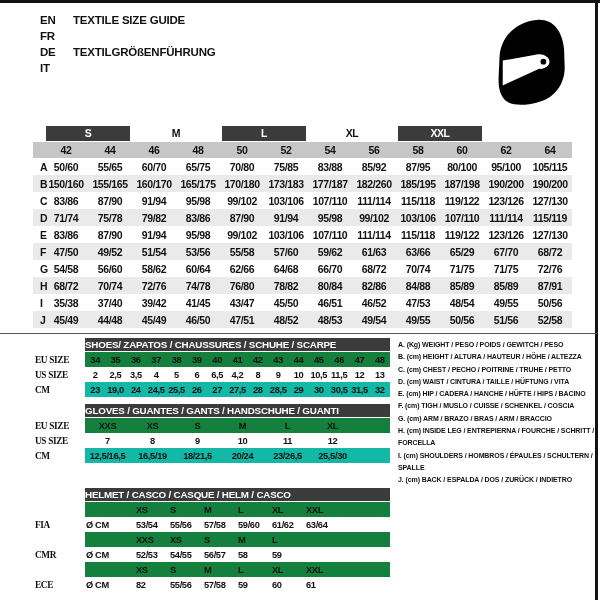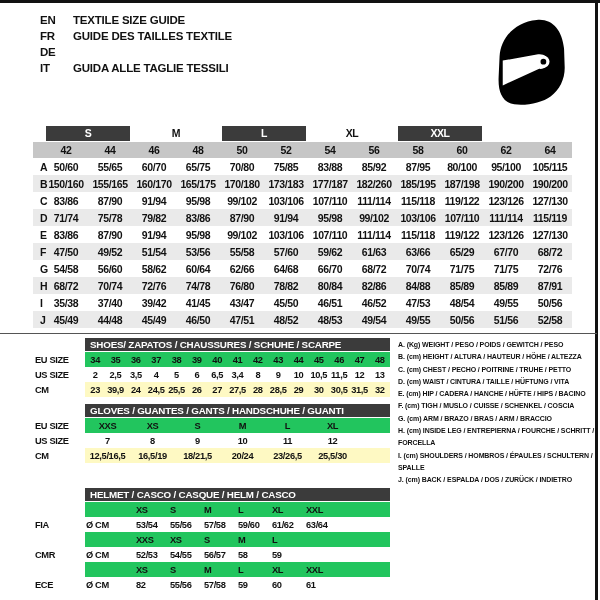--- a/index.html
+++ b/index.html
@@ -38,27 +38,27 @@
   .small { position:absolute; left:33px; }
   .shoes  { top:337px; }
   .gloves { top:403px; }
   .helm   { top:477px;margin-top:10px; }
   .srow { display:grid; height:15px; align-items:center; font-size:9.3px; font-weight:700;
           letter-spacing:-0.35px; width:357px; }
   .shoes  .srow { grid-template-columns:52px repeat(15,1fr); }
   .gloves .srow { grid-template-columns:52px repeat(6,45px) 1fr; }
   .helm   .srow { grid-template-columns:52px 50px repeat(6,34px) 1fr; }
   .title-band { grid-column:2/-1; background:#3b3b3b; color:#fff; display:flex;
-                align-items:center; height:13.5px; padding-left:5px; font-size:9.8px;
+                align-items:center; height:13.5px; font-size:9.8px;
                 letter-spacing:-0.2px; white-space:nowrap; }
   .scell { text-align:center; white-space:nowrap; min-width:0; height:100%;
            display:flex; align-items:center; justify-content:center; }
-  .scell.g1 { background:#22c55e; }
-  .scell.g2 { background:#fef9c3; }
-  .slabel { padding-left:2px; white-space:nowrap; }
+  .scell.g1 { background:#15803d; }
+  .scell.g2 { background:#14b8a6; }
+  .slabel { padding-left:2px; white-space:nowrap;font-family:Liberation Serif, serif; }
   .helm .scell { justify-content:flex-start; padding-left:1px; }
 
   
   .legend { position:absolute; left:398px; top:339px; width:200px; font-size:7px;
             font-weight:700; line-height:12.3px; letter-spacing:-0.1px; }
   .legend-line { }
 </style>
 </head>
 <body>
 
@@ -66,28 +66,27 @@
   <div class="top-rule"></div>
   <div class="right-rule"></div>
 
   <div class="langs" id="langs">
       <div class="lang-row">
         <div class="lang-code">EN</div>
         <div class="lang-name">TEXTILE SIZE GUIDE</div>
       </div>
       <div class="lang-row">
         <div class="lang-code">FR</div>
-        <div class="lang-name">GUIDE DES TAILLES TEXTILE</div>
       </div>
       <div class="lang-row">
         <div class="lang-code">DE</div>
+        <div class="lang-name">TEXTILGRÖßENFÜHRUNG</div>
       </div>
       <div class="lang-row">
         <div class="lang-code">IT</div>
-        <div class="lang-name">GUIDA ALLE TAGLIE TESSILI</div>
       </div>
     </div>
 
   <svg class="helmet-svg" width="76" height="88" viewBox="0 0 78 92" aria-hidden="true">
     <path fill="#000" d="M46 2 C24 4 8.5 20 7.2 40 L6.2 62 C5.5 78 10.5 88.5 22.5 90.2
          C35 92 52 88.5 60.5 82 C70 75 75.3 64 75.3 52 L74.6 32
          C72.5 12 62 0.3 46 2 Z"></path>
     <path fill="#fff" d="M10.5 44.5 L47.5 38 C53.5 37.2 58 41 58 45.7 C58 50.4 53.8 53.8 48.6 53.1
          L10.5 70.5 Z"></path>
     <circle cx="53" cy="45.7" r="6.4" fill="#fff"></circle>
@@ -298,33 +297,33 @@
       </div>
       <div class="srow">
         <div class="slabel">US SIZE</div>
         <div class="scell">2</div>
         <div class="scell">2,5</div>
         <div class="scell">3,5</div>
         <div class="scell">4</div>
         <div class="scell">5</div>
         <div class="scell">6</div>
         <div class="scell">6,5</div>
-        <div class="scell">3,4</div>
+        <div class="scell">4,2</div>
         <div class="scell">8</div>
         <div class="scell">9</div>
         <div class="scell">10</div>
         <div class="scell">10,5</div>
         <div class="scell">11,5</div>
         <div class="scell">12</div>
         <div class="scell">13</div>
       </div>
       <div class="srow">
         <div class="slabel">CM</div>
         <div class="scell g2">23</div>
-        <div class="scell g2">39,9</div>
+        <div class="scell g2">19,0</div>
         <div class="scell g2">24</div>
         <div class="scell g2">24,5</div>
         <div class="scell g2">25,5</div>
         <div class="scell g2">26</div>
         <div class="scell g2">27</div>
         <div class="scell g2">27,5</div>
         <div class="scell g2">28</div>
         <div class="scell g2">28,5</div>
         <div class="scell g2">29</div>
         <div class="scell g2">30</div>

